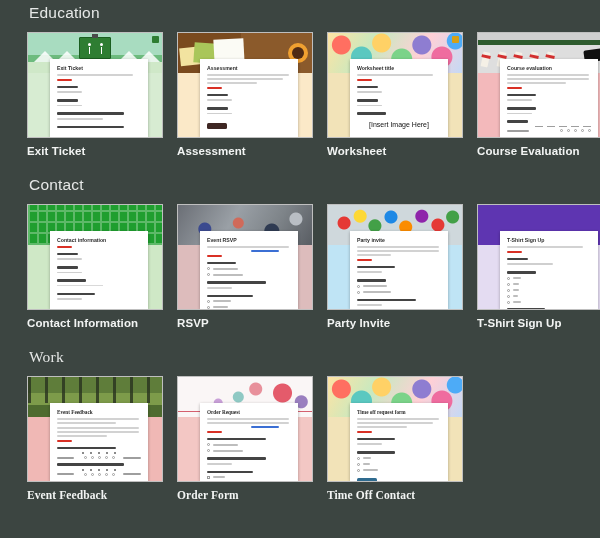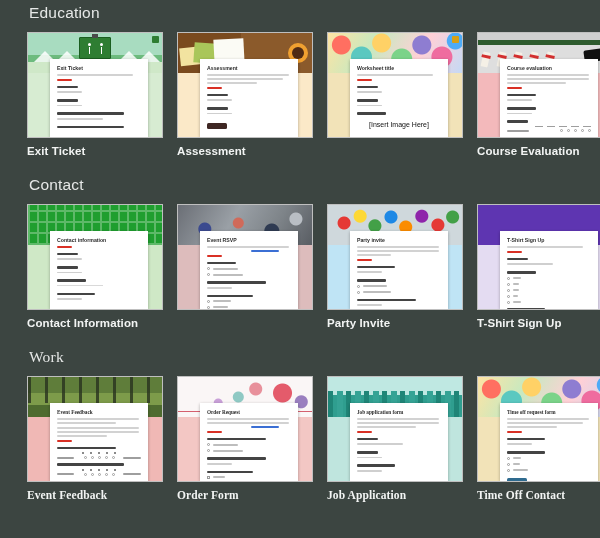--- a/index.html
+++ b/index.html
@@ -240,20 +240,21 @@
             <div class="f-desc w90"></div>
             <div class="f-req"></div>
             <div class="f-q w25"></div>
               <div class="f-ans"></div>
             <div class="f-q w25"></div>
               <div class="f-ans"></div>
             <div class="f-q w35"></div>
             <div class="insert-img">[Insert Image Here]</div>
           </div>
         </div>
+        <div class="card-label">Worksheet</div>
       </div>
 
       <div class="card">
         <div class="thumb">
           <div class="body-bg bg-pink"></div>
           <div class="banner bnr-course">
             <div class="dipl" style="left:4px"></div>
             <div class="dipl" style="left:20px"></div>
             <div class="dipl" style="left:36px"></div>
             <div class="dipl" style="left:52px"></div>
@@ -346,20 +347,21 @@
             <div class="f-opt">
                 <span class="f-radio"></span>
                 <span class="f-optlabel" style="width:22%"></span>
               </div>
             <div class="f-opt">
                 <span class="f-radio"></span>
                 <span class="f-optlabel" style="width:18%"></span>
               </div>
           </div>
         </div>
+        <div class="card-label">RSVP</div>
       </div>
 
       <div class="card">
         <div class="thumb">
           <div class="body-bg bg-skyblue"></div>
           <div class="banner bnr-party"></div>
           <div class="sheet">
             <div class="f-title">Party invite</div>
             <div class="f-desc w98"></div>
               <div class="f-desc w98"></div>
@@ -505,40 +507,20 @@
             <div class="f-q w55" style="margin-top:4px"></div>
             <div class="f-opt">
                 <span class="f-box"></span>
                 <span class="f-optlabel" style="width:14%"></span>
               </div>
           </div>
         </div>
         <div class="card-label">Order Form</div>
       </div>
 
-      <div class="card">
-        <div class="thumb">
-          <div class="body-bg bg-mint"></div>
-          <div class="banner bnr-job"></div>
-          <div class="sheet">
-            <div class="f-title">Job application form</div>
-            <div class="f-desc w98"></div>
-              <div class="f-desc w98"></div>
-              <div class="f-desc w70"></div>
-            <div class="f-req"></div>
-            <div class="f-q w25"></div>
-              <div class="f-ans long"></div>
-            <div class="f-q w25"></div>
-              <div class="f-ans"></div>
-            <div class="f-q w45"></div>
-              <div class="f-ans"></div>
-          </div>
-        </div>
-        <div class="card-label">Job Application</div>
-      </div>
 
       <div class="card">
         <div class="thumb">
           <div class="body-bg bg-sand"></div>
           <div class="banner bnr-timeoff"></div>
           <div class="sheet">
             <div class="f-title">Time off request form</div>
             <div class="f-desc w98"></div><div class="f-desc w90"></div><div class="f-desc w60"></div>
             <div class="f-req"></div>
             <div class="f-q w45"></div><div class="f-ans"></div>

